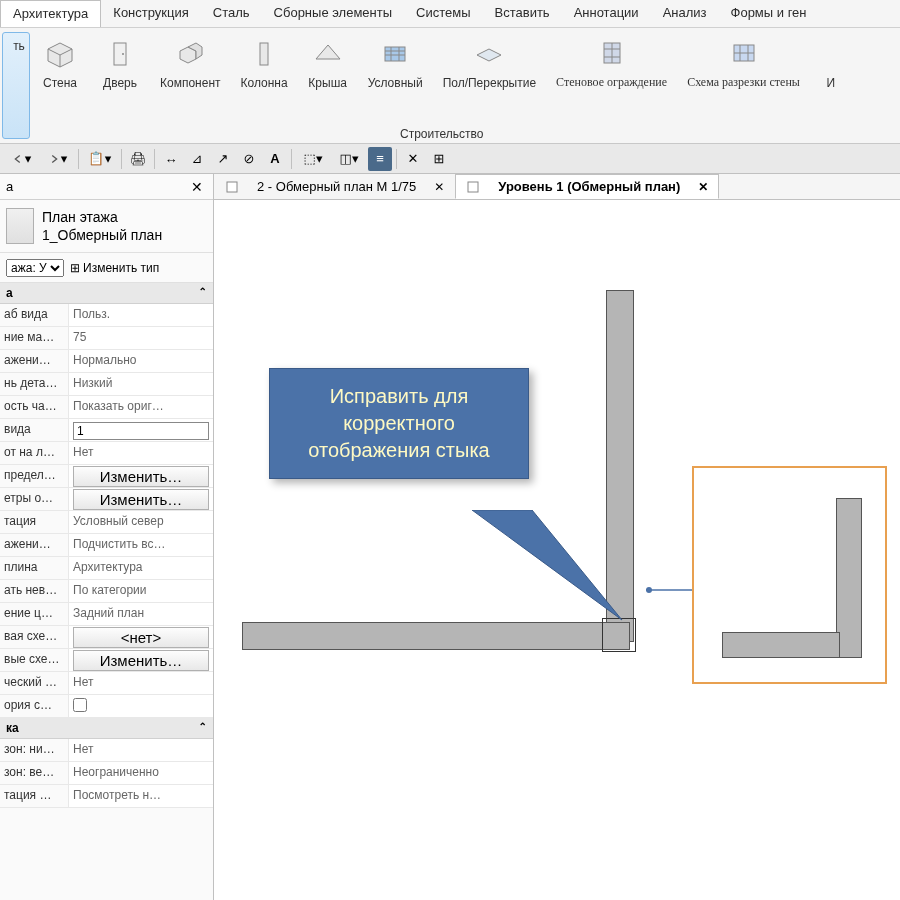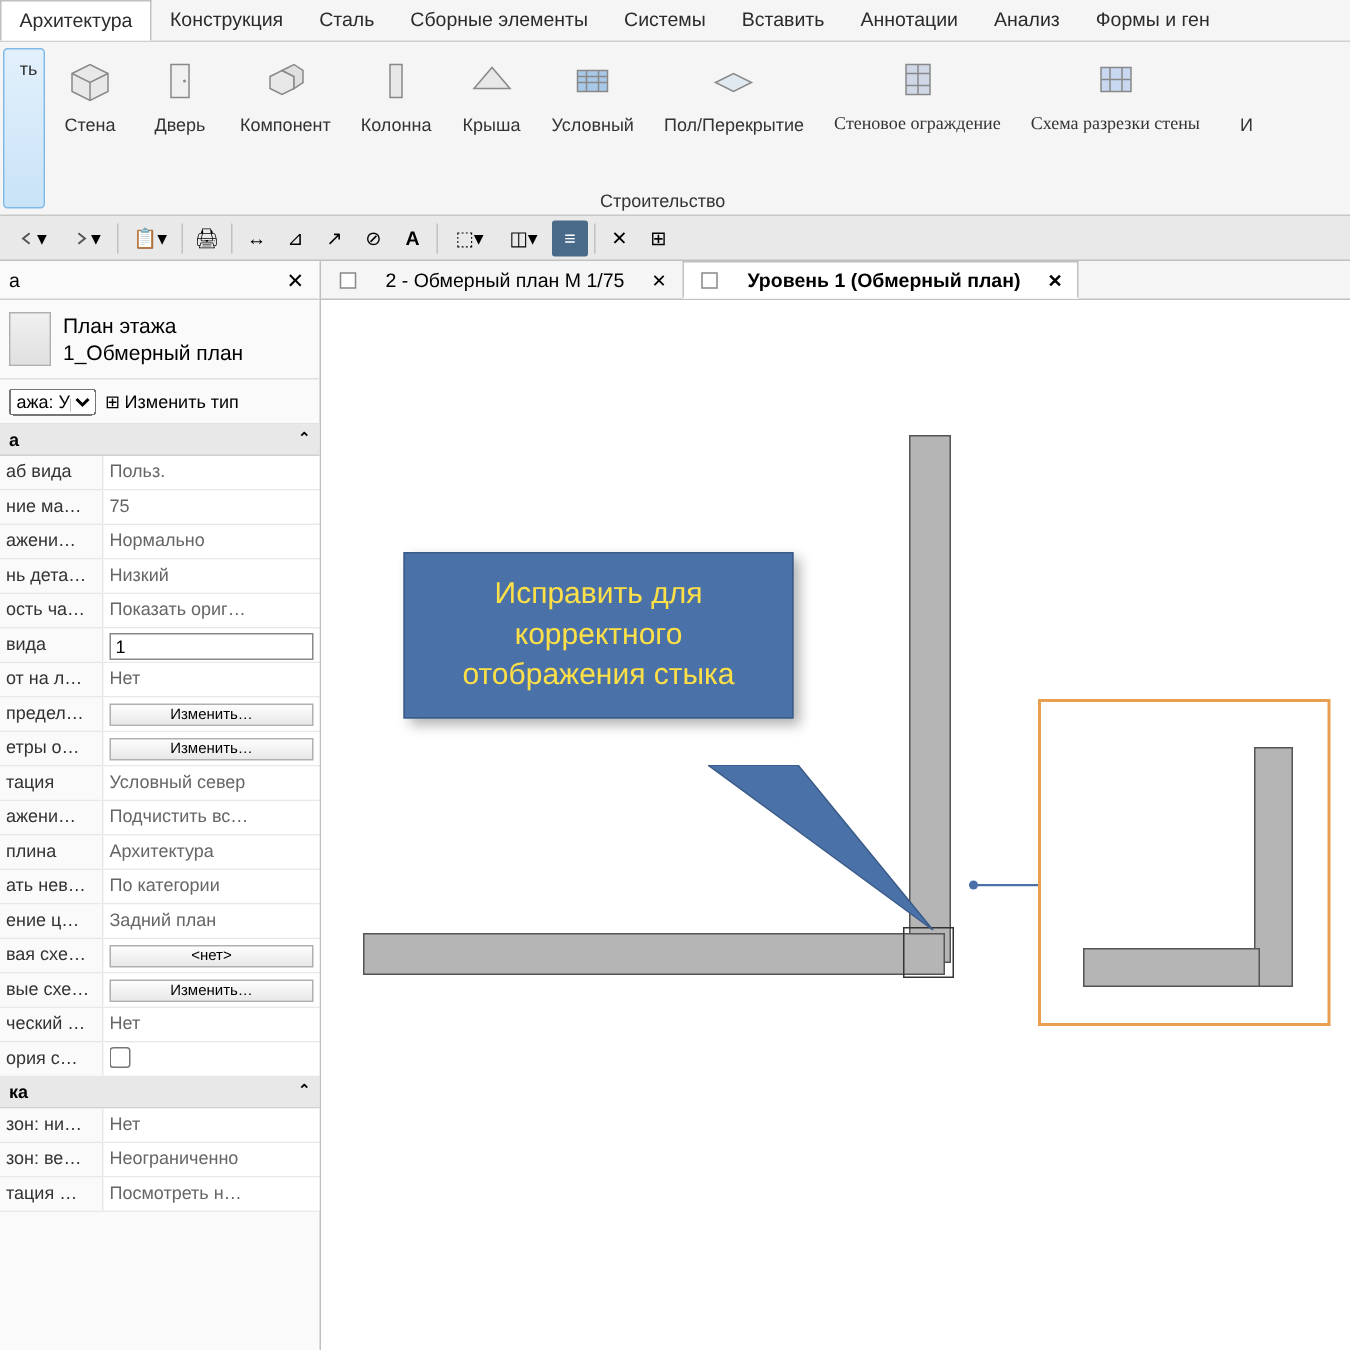--- a/index.html
+++ b/index.html
@@ -39,36 +39,36 @@
 .prop-filter { display: flex; align-items: center; padding: 4px 6px; gap: 6px; border-bottom: 1px solid #e0e0e0; height: 30px; }
 .prop-filter select { font-size: 12px; width: 58px; }
 .prop-filter-btn { display: flex; align-items: center; gap: 3px; font-size: 12px; cursor: pointer; }
 .prop-section { background: #e8e8e8; padding: 3px 6px; font-size: 12px; font-weight: bold; border-bottom: 1px solid #d0d0d0; display: flex; justify-content: space-between; }
 .prop-section .caret { font-size: 10px; }
 .prop-row { display: flex; border-bottom: 1px solid #e8e8e8; height: 23px; align-items: stretch; }
 .prop-label { width: 68px; padding: 3px 4px; font-size: 12px; color: #333; overflow: hidden; white-space: nowrap; text-overflow: ellipsis; background: #fafafa; }
 .prop-value { flex: 1; padding: 3px 4px; font-size: 12px; color: #666; overflow: hidden; white-space: nowrap; text-overflow: ellipsis; background: #fff; border-left: 1px solid #e8e8e8; }
 .prop-value input { width: 100%; border: 1px solid #888; font-size: 12px; padding: 1px 3px; }
 .prop-value.btn { display: flex; align-items: center; justify-content: center; }
-.prop-value.btn button { width: 100%; font-size: 10px; padding: 1px 2px; background: linear-gradient(#fdfdfd,#e8e8e8); border: 1px solid #b0b0b0; cursor: pointer; }
+.prop-value.btn button { width: 100%; font-size: 15px; padding: 1px 2px; background: linear-gradient(#fdfdfd,#e8e8e8); border: 1px solid #b0b0b0; cursor: pointer; }
 .prop-value.check input { width: 14px; height: 14px; }
 
 
 .canvas-area { flex: 1; background: #fff; display: flex; flex-direction: column; }
 .tabs { display: flex; background: #f5f5f5; height: 26px; border-bottom: 1px solid #c0c0c0; align-items: flex-end; }
 .tab { display: flex; align-items: center; gap: 18px; padding: 4px 10px; font-size: 13px; cursor: pointer; border: 1px solid transparent; }
 .tab.active { background: #fff; border: 1px solid #c0c0c0; border-bottom: 1px solid #fff; font-weight: bold; }
 .tab .tab-icon { width: 14px; height: 14px; }
 .tab .tab-close { font-size: 12px; cursor: pointer; }
 .canvas { flex: 1; position: relative; background: #fff; }
 
 
 .wall-v { position: absolute; background: #b5b5b5; border: 1px solid #555; }
 .wall-h { position: absolute; background: #b5b5b5; border: 1px solid #555; }
-.callout-box { position: absolute; background: #4b72a8; border: 1px solid #3a5a88; color: #fde047; padding: 14px 29px; font-size: 20px; text-align: center; line-height: 1.35; box-shadow: 4px 4px 8px rgba(0,0,0,0.3); }
+.callout-box { position: absolute; background: #4b72a8; border: 1px solid #3a5a88; color: #fef9c3; padding: 14px 29px; font-size: 20px; text-align: center; line-height: 1.35; box-shadow: 4px 4px 8px rgba(0,0,0,0.3); }
 .inset-box { position: absolute; border: 2px solid #e8a050; background: #fff; }
 
 
 .ico-cube { width: 32px; height: 32px; }
 .ico-svg { width: 14px; height: 14px; }
 </style>
 </head>
 <body>
 
 <div class="menubar">

